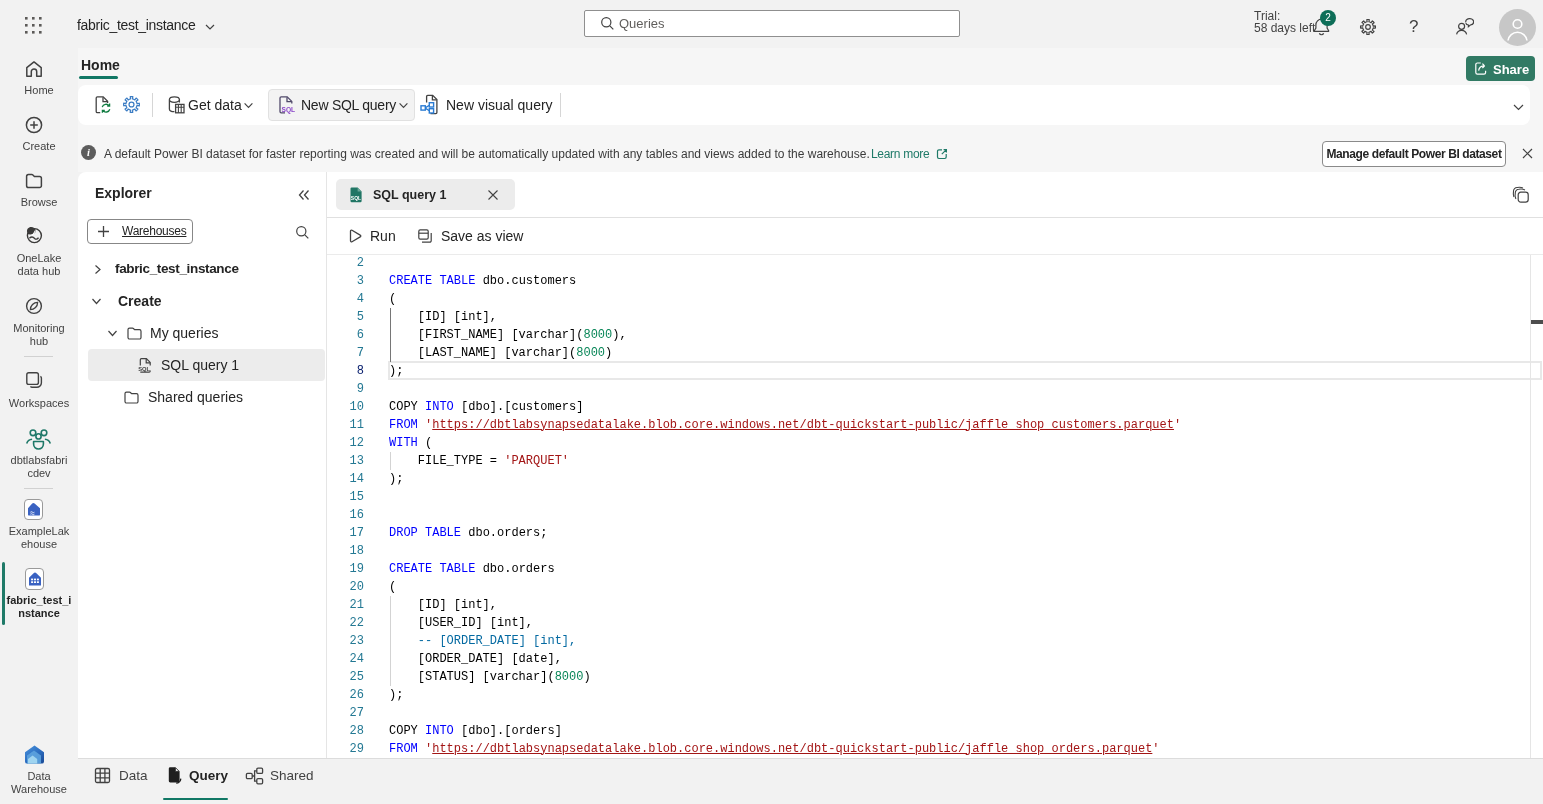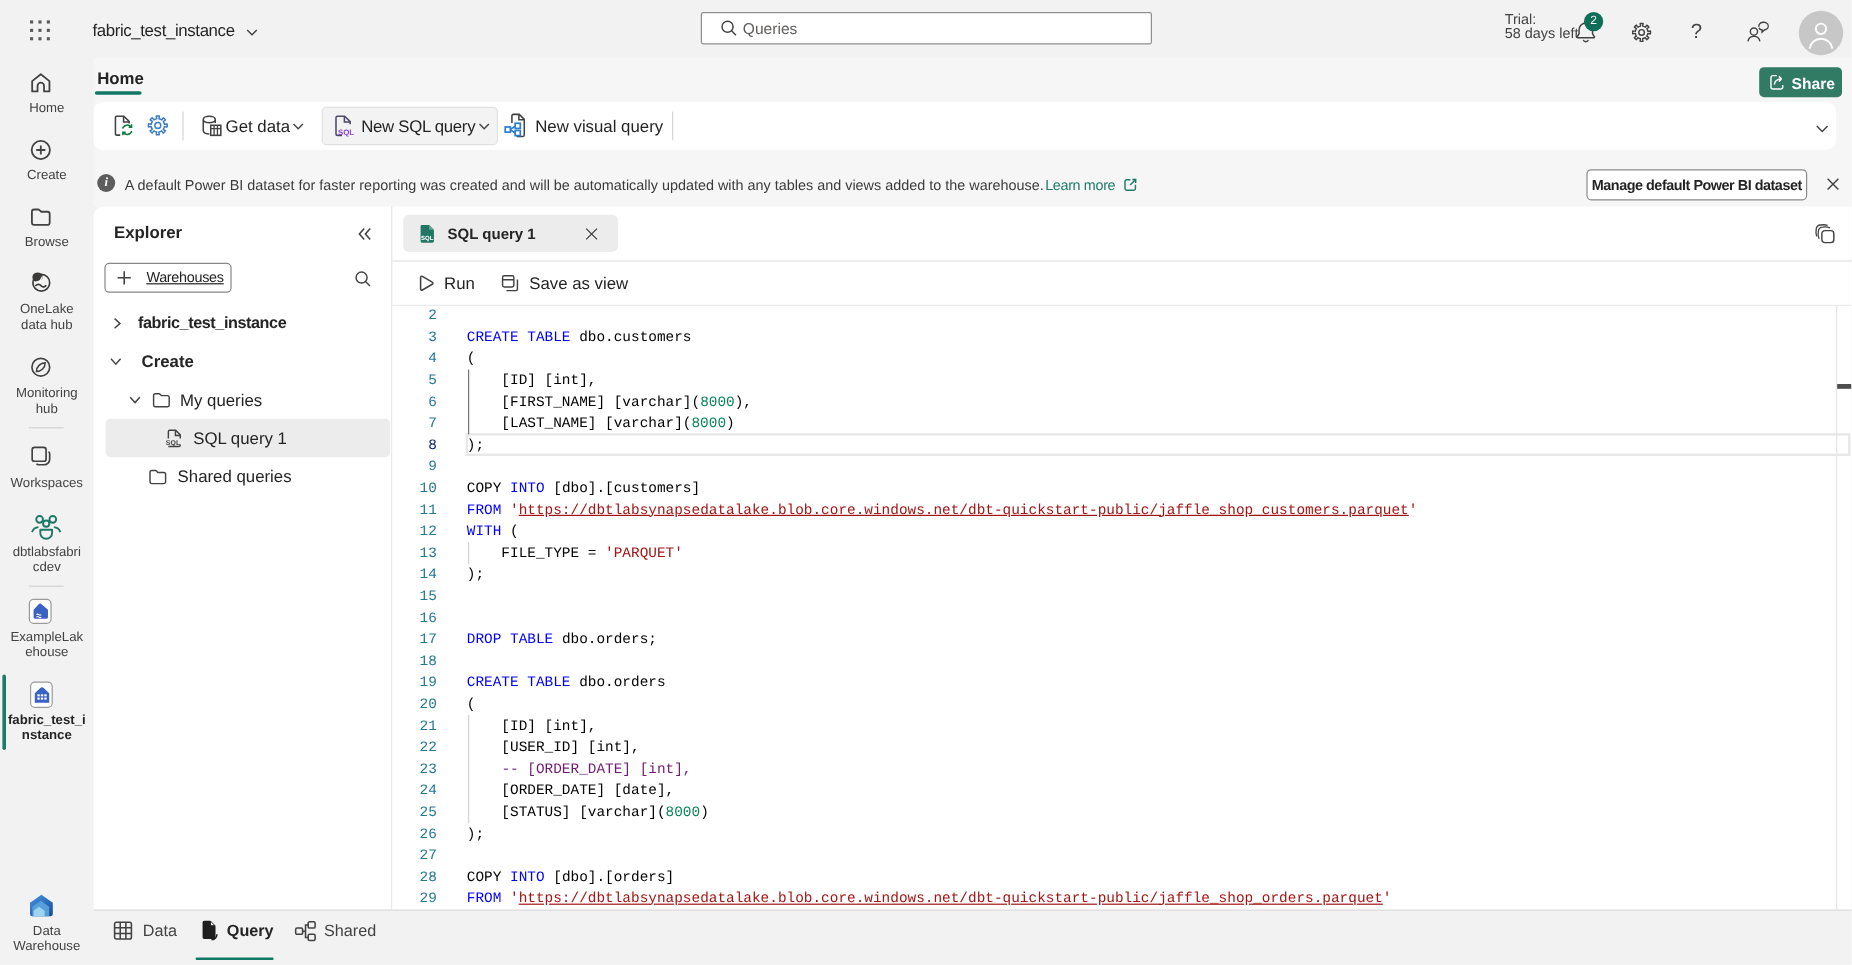--- a/index.html
+++ b/index.html
@@ -5,21 +5,21 @@
 * { margin:0; padding:0; box-sizing:border-box; }
 html,body { width:1543px; height:804px; overflow:hidden; }
 body { font-family:"Liberation Sans", sans-serif; background:#f2f2f2; position:relative; color:#242424; }
 .abs { position:absolute; }
 svg { display:block; }
 .nlbl { position:absolute; width:78px; left:0; text-align:center; font-size:11px; line-height:12.5px; color:#424242; }
 .mono { font-family:"Liberation Mono", monospace; font-size:12px; line-height:18px; white-space:pre; }
 .kw { color:#0000ff; }
 .str { color:#a31515; }
 .num { color:#098658; }
-.com { color:#701a75; }
+.com { color:#0369a1; }
 </style>
 </head>
 <body>
 
 <div class="abs" style="left:0;top:0;width:1543px;height:48px;background:#f2f2f2;"></div>
 
 <svg class="abs" style="left:24px;top:16px;" width="19" height="19" viewBox="0 0 19 19">
   <g fill="#5c5a58">
     <rect x="1" y="1" width="2.6" height="2.6"></rect>
       <rect x="8" y="1" width="2.6" height="2.6"></rect>

